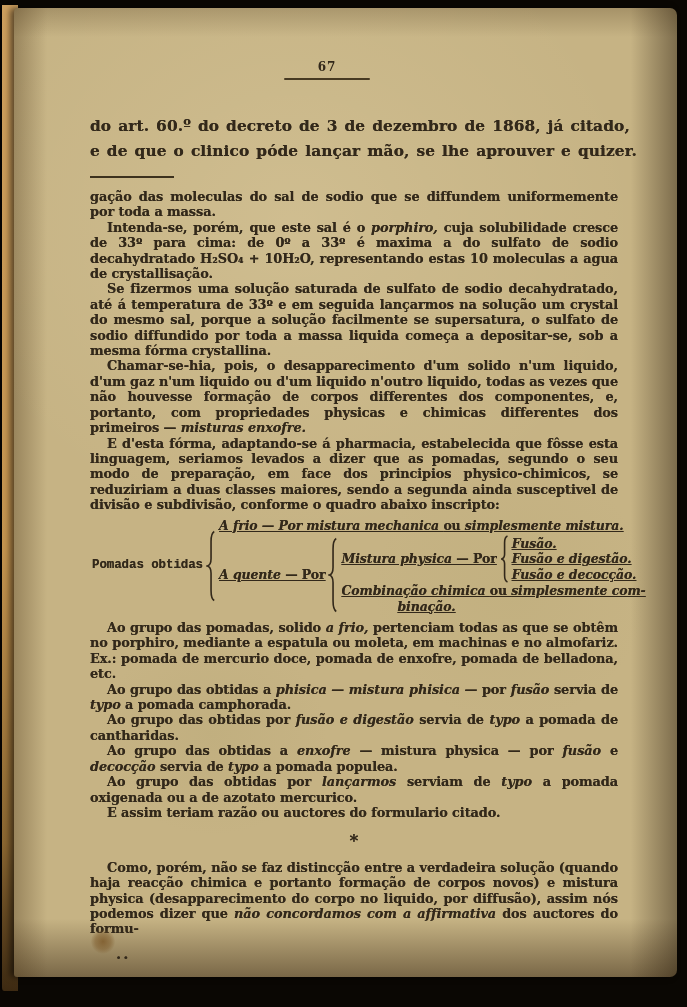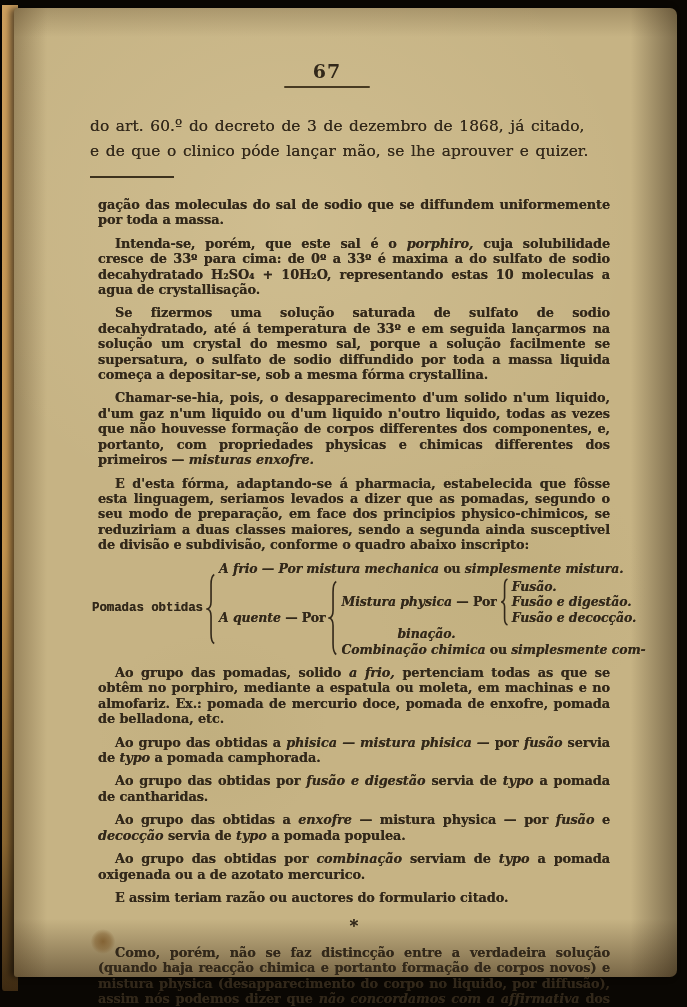--- a/index.html
+++ b/index.html
@@ -23,42 +23,42 @@
       radial-gradient(30% 20% at 75% 60%, rgba(160,150,90,0.10), rgba(0,0,0,0) 70%),
       radial-gradient(25% 15% at 30% 75%, rgba(150,140,85,0.10), rgba(0,0,0,0) 70%),
       linear-gradient(to right, rgba(70,48,20,0.35) 0%, rgba(70,48,20,0) 5%, rgba(70,48,20,0) 93%, rgba(35,22,8,0.45) 100%),
       linear-gradient(to bottom, rgba(70,48,20,0.25) 0%, rgba(70,48,20,0) 3%, rgba(70,48,20,0) 94%, rgba(45,28,10,0.5) 100%),
       #c6b384;
     border-radius:4px 7px 7px 3px;
     box-shadow:-4px 0 6px rgba(0,0,0,0.55);
     color:#32281a;
   }
   .pagenum-wrap{position:absolute;left:258px;top:52px;width:110px;text-align:center;}
-  .pagenum{font-size:19px;font-weight:bold;letter-spacing:1px;}
+  .pagenum{font-size:12px;font-weight:bold;letter-spacing:1px;}
   .pagenum-rule{width:86px;height:2px;background:#473a22;margin:4px auto 0 auto;border-radius:1px;}
   .main-text{
     position:absolute;left:76px;top:106px;width:530px;
-    font-size:15.4px;font-weight:normal;line-height:24.5px;
+    font-size:15.4px;font-weight:bold;line-height:24.5px;
     word-spacing:1.5px;letter-spacing:0.1px;white-space:nowrap;
     text-shadow:0 0 0.6px rgba(50,40,26,0.85);
   }
   .fn-rule{position:absolute;left:76px;top:168px;width:84px;height:2px;background:#3c311d;}
   .col{
     position:absolute;left:76px;top:181px;width:528px;
     font-size:12.9px;font-weight:bold;line-height:15.4px;
     letter-spacing:-0.1px;
     text-shadow:0 0 0.5px rgba(50,40,26,0.8);
   }
-  .para{margin:8px;text-align:justify;}
+  .para{margin:0;text-align:justify;}
   .ind{text-indent:17px;}
   .it{font-style:italic;}
   .diagram{margin:5px 0 6px 2px;font-size:12.5px;line-height:15.5px;}
   .drow{display:flex;align-items:center;}
   .dcol{display:flex;flex-direction:column;justify-content:center;}
-  .dline{white-space:nowrap;}
+  .dline{white-space:nowrap;text-decoration:underline;}
   .dlabel{white-space:nowrap;font-weight:bold;font-family:Liberation Mono, monospace;}
   .brace{display:flex;align-items:center;margin:0 2px 0 3px;}
   .comb2{margin-left:56px;}
   .gap2{margin-top:2px;}
   .star{margin:13px 0 11px 0;text-align:center;font-size:17px;font-weight:bold;}
   .sig{margin:16px 0 0 26px;font-size:15px;font-weight:bold;letter-spacing:2px;line-height:10px;}
   .stain{
     position:absolute;left:77px;top:921px;width:24px;height:25px;
     background:radial-gradient(circle at 50% 50%, rgba(122,86,38,0.8) 0%, rgba(122,86,38,0.45) 45%, rgba(122,86,38,0) 72%);
     border-radius:50%;
@@ -115,33 +115,33 @@
                   <svg width="10" height="48" viewBox="0 0 12 100" preserveAspectRatio="none" aria-hidden="true">
                     <path d="M9,2 C6,4 5.5,8 5.5,16 L5.5,40 C5.5,46 4.5,49 1.5,50 C4.5,51 5.5,54 5.5,60 L5.5,84 C5.5,92 6,96 9,98" fill="none" stroke="#32281a" stroke-width="1.6" vector-effect="non-scaling-stroke"></path>
                   </svg>
                 </span>
                 <div class="dcol">
                   <div class="dline"><span class="it">Fusão.</span></div>
                   <div class="dline"><span class="it">Fusão e digestão.</span></div>
                   <div class="dline"><span class="it">Fusão e decocção.</span></div>
                 </div>
               </div>
+              <div class="dline"><span class="it">Combinação chimica </span><span>ou </span><span class="it">simplesmente com-</span></div>
               <div class="dline comb2"><span class="it">binação.</span></div>
-              <div class="dline"><span class="it">Combinação chimica </span><span>ou </span><span class="it">simplesmente com-</span></div>
             </div>
           </div>
         </div>
       </div>
     </div>
 
     <p class="para ind"><span>Ao grupo das pomadas, solido </span><span class="it">a frio,</span><span> pertenciam todas as que se obtêm no porphiro, mediante a espatula ou moleta, em machinas e no almofariz. Ex.: pomada de mercurio doce, pomada de enxofre, pomada de belladona, etc.</span></p>
     <p class="para ind"><span>Ao grupo das obtidas a </span><span class="it">phisica — mistura phisica —</span><span> por </span><span class="it">fusão</span><span> servia de </span><span class="it">typo</span><span> a pomada camphorada.</span></p>
     <p class="para ind"><span>Ao grupo das obtidas por </span><span class="it">fusão e digestão</span><span> servia de </span><span class="it">typo</span><span> a pomada de cantharidas.</span></p>
     <p class="para ind"><span>Ao grupo das obtidas a </span><span class="it">enxofre</span><span> — mistura physica — por </span><span class="it">fusão</span><span> e </span><span class="it">decocção</span><span> servia de </span><span class="it">typo</span><span> a pomada populea.</span></p>
-    <p class="para ind"><span>Ao grupo das obtidas por </span><span class="it">combinação</span><span> serviam de </span><span class="it">typo</span><span> a pomada oxigenada ou a de azotato mercurico.</span></p>
+    <p class="para ind"><span>Ao grupo das obtidas por </span><span class="it">lançarmos</span><span> serviam de </span><span class="it">typo</span><span> a pomada oxigenada ou a de azotato mercurico.</span></p>
     <p class="para ind"><span>E assim teriam razão ou auctores do formulario citado.</span></p>
 
     <div class="star">*</div>
 
     <p class="para ind"><span>Como, porém, não se faz distincção entre a verdadeira solução (quando haja reacção chimica e portanto formação de corpos novos) e mistura physica (desapparecimento do corpo no liquido, por diffusão), assim nós podemos dizer que </span><span class="it">não concordamos com a affirmativa</span><span> dos auctores do formu-</span></p>
 
     <div class="sig">··</div>
   </div>
 
   <div class="stain"></div>

